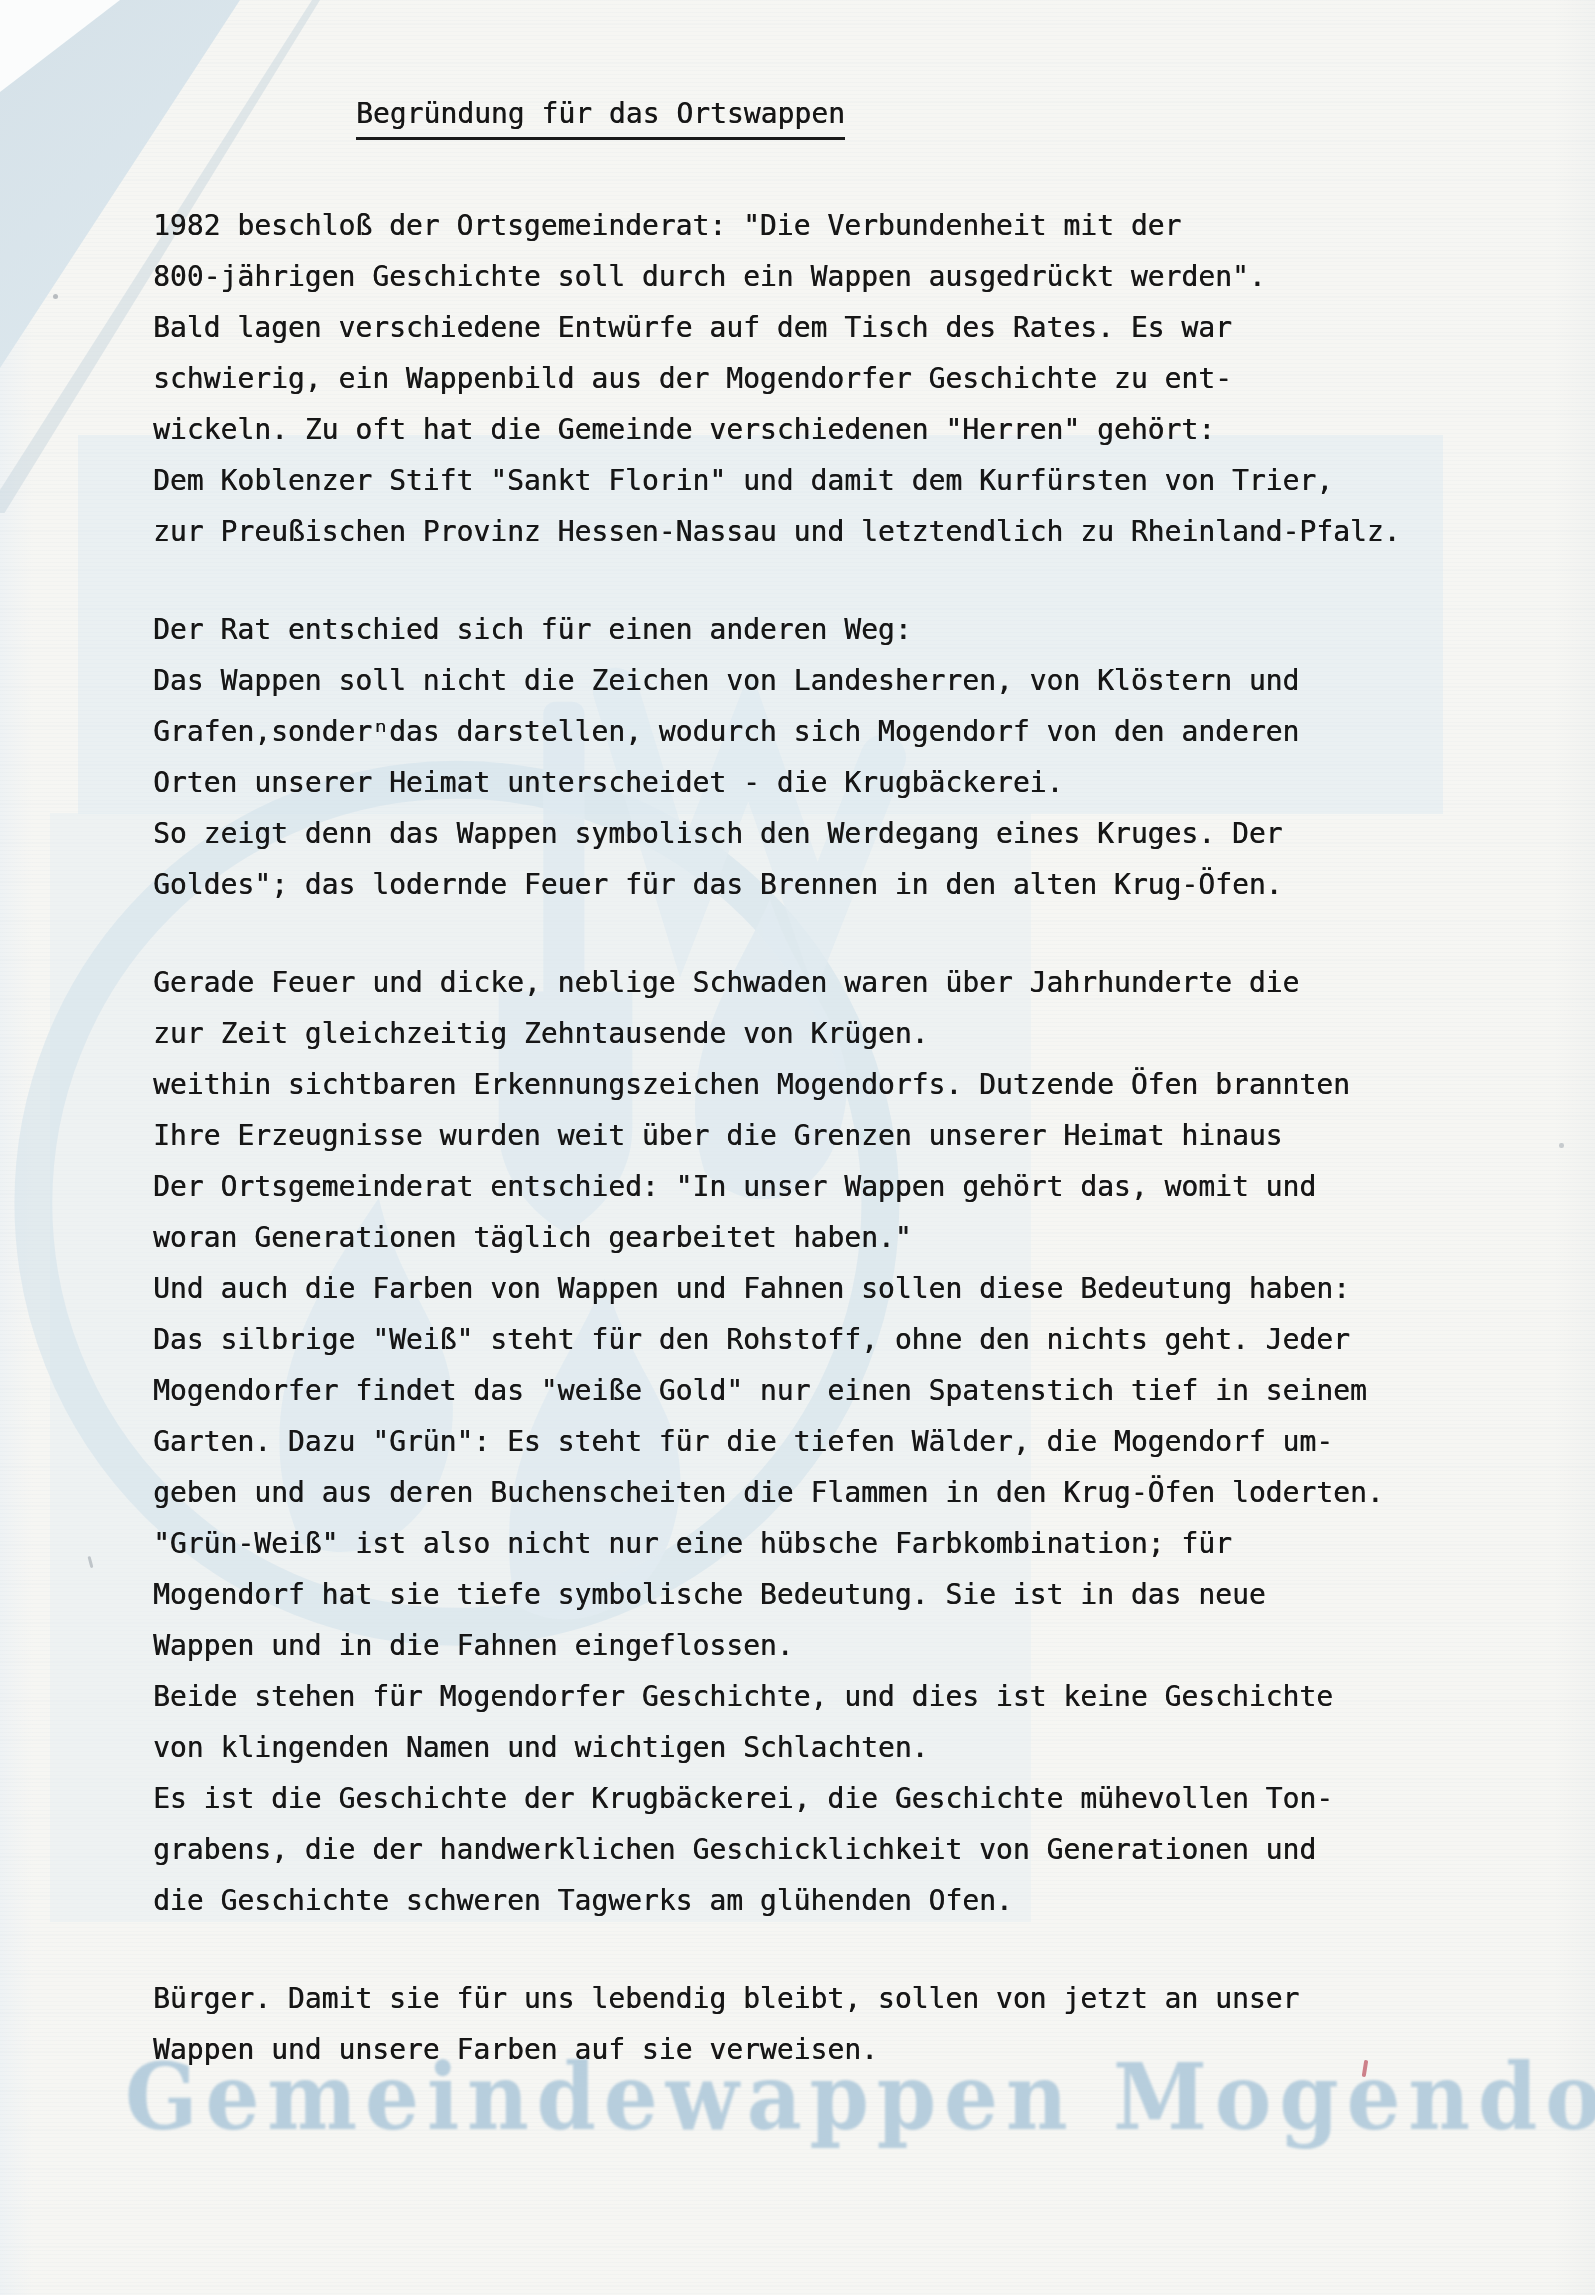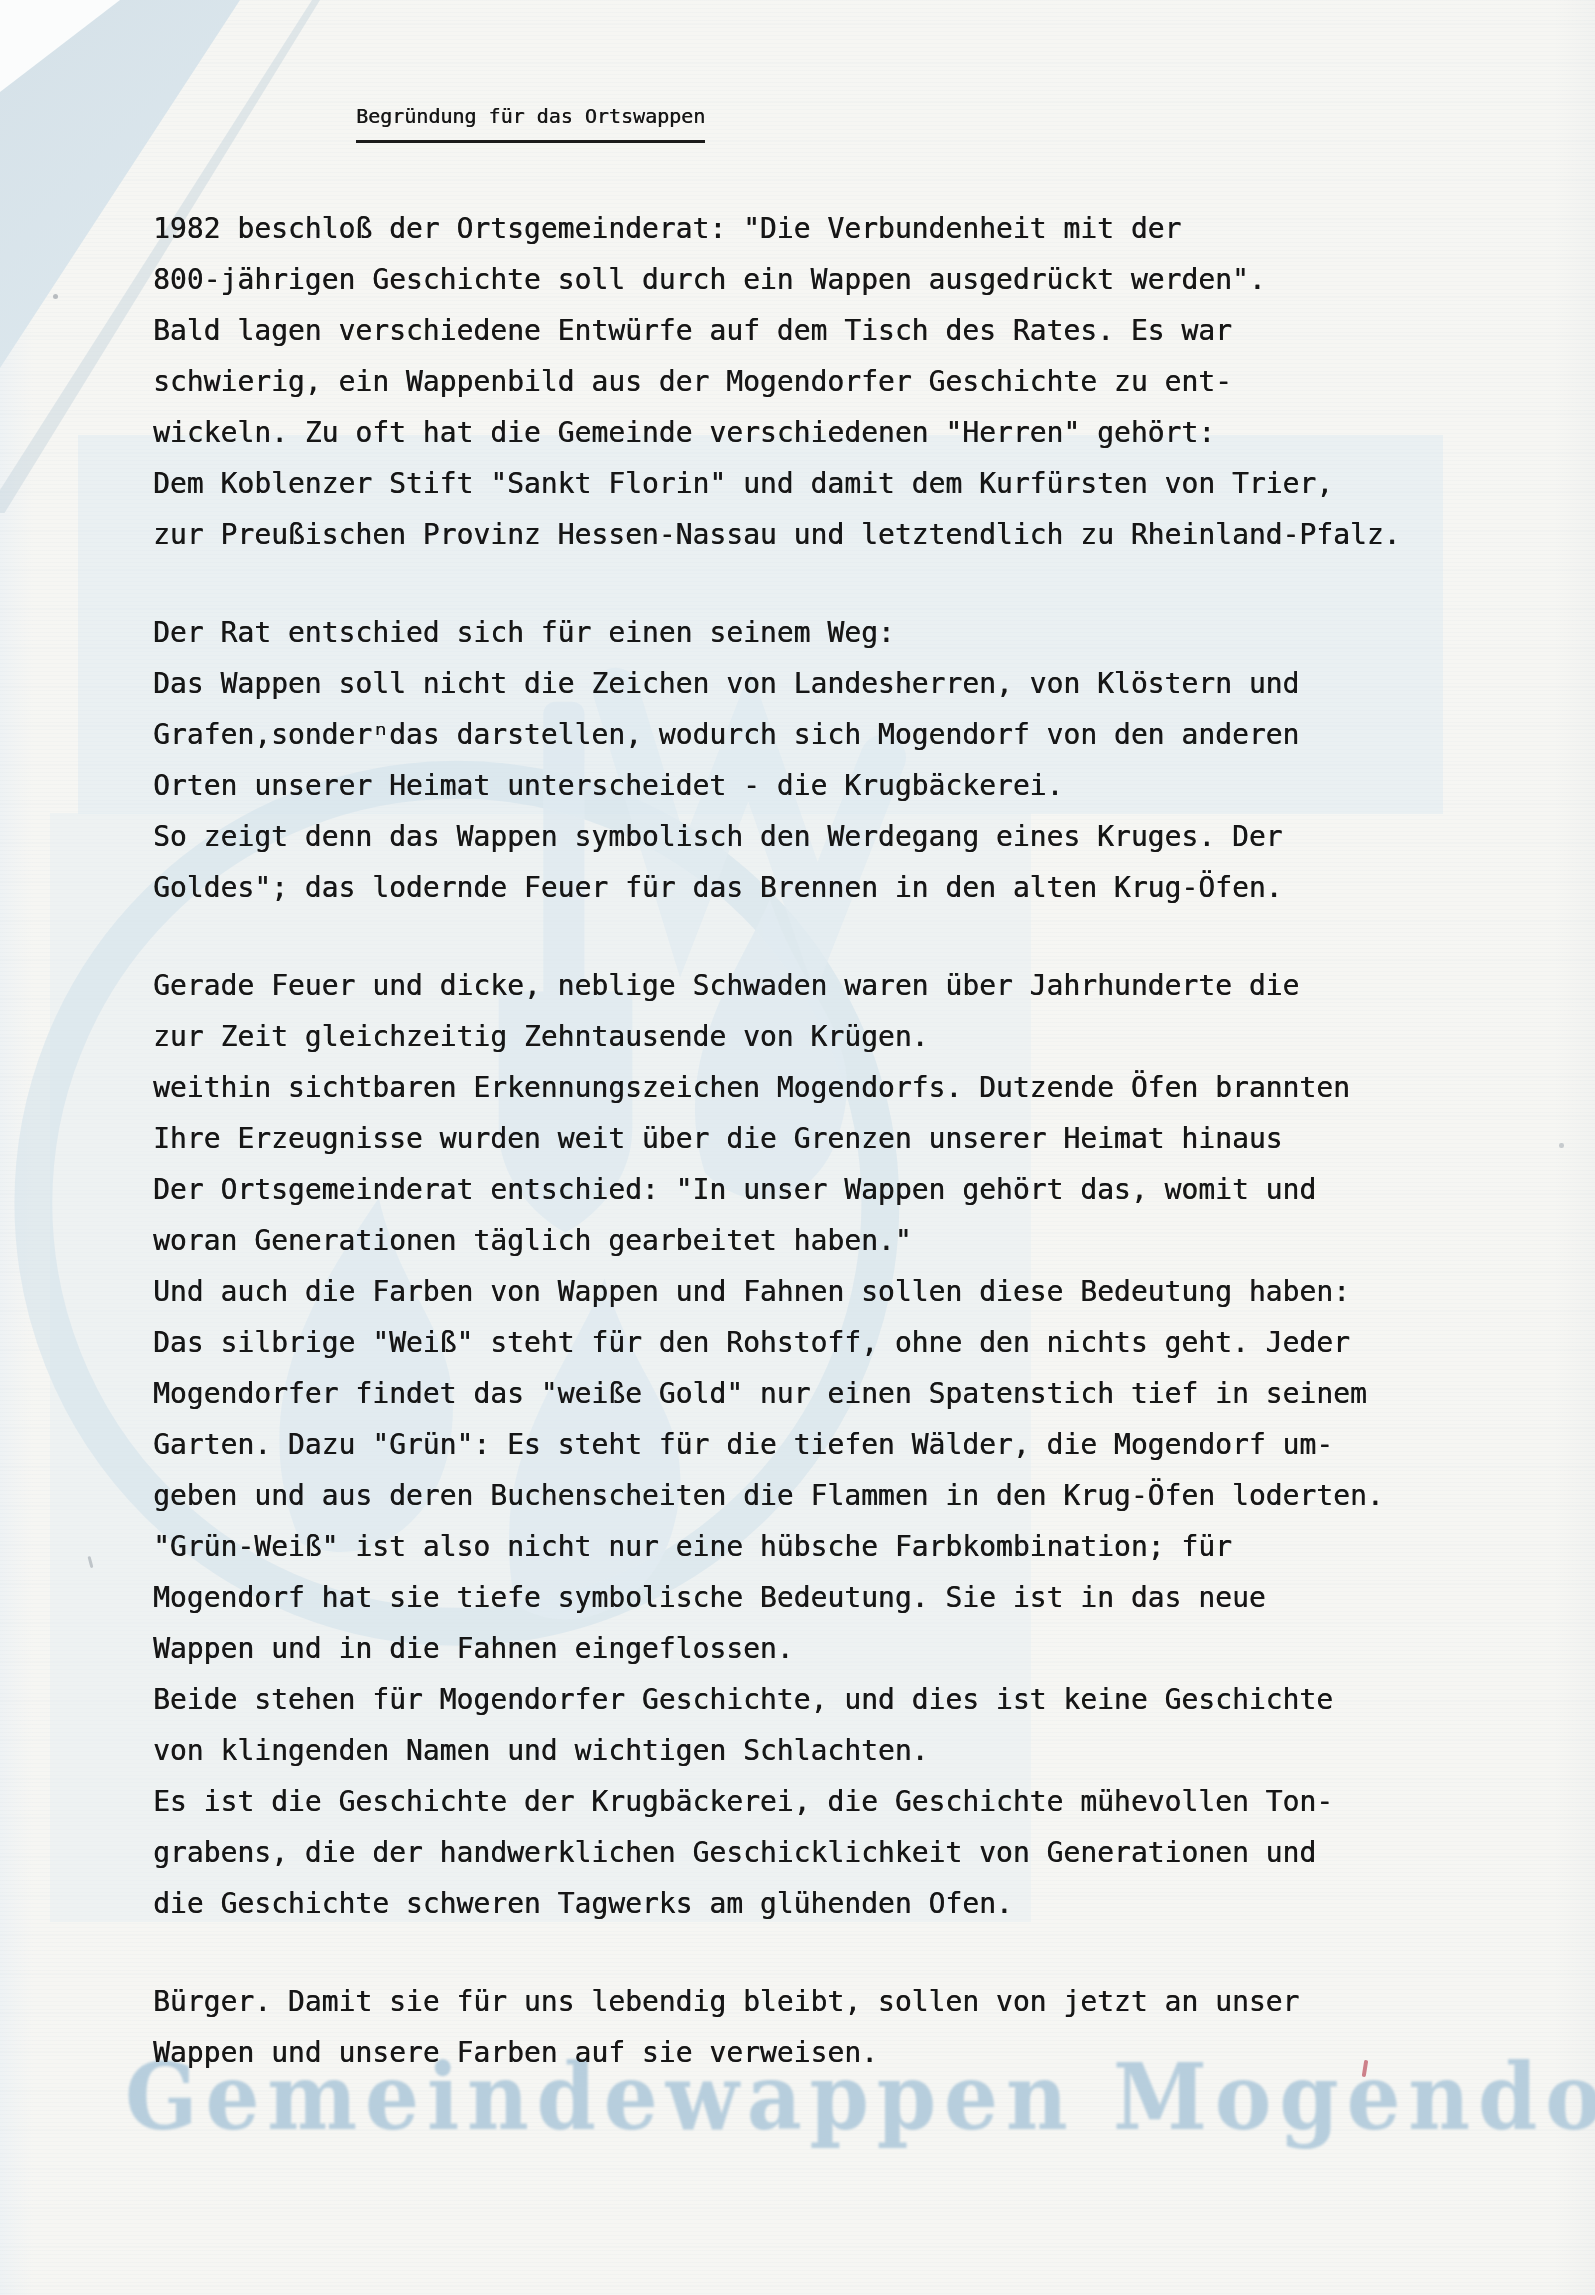--- a/index.html
+++ b/index.html
@@ -53,21 +53,21 @@
     position:absolute;left:153px;top:0;width:1426px;
     padding-top:88px;
     color:#161616;
     font-size:28px;line-height:51px;
     text-shadow:0.4px 0 0 currgba;
     text-shadow:0.4px 0 0 rgba(20,20,20,0.9);
   }
   .title{
     display:inline-block;
     margin:0 0 60px 203px;
-    font-size:20px;font-weight:normal;line-height:33px;
+    font-size:28px;font-weight:normal;line-height:33px;
     padding-bottom:6.7px;border-bottom:3.9px solid #1b1b1b;
     white-space:pre;
   }
   .paragraph{margin:0 0 47px 0;}
   .paragraph:last-child{margin-bottom:0;}
   .line{white-space:pre;height:51px;}
   
   .artifact-red{
     position:absolute;left:1363px;top:2060px;width:3.9px;height:16.7px;
     background:#b23444;opacity:0.6;transform:rotate(9deg);border-radius:1.7px;
@@ -112,21 +112,21 @@
         <div class="paragraph">
           <div class="line">1982 beschloß der Ortsgemeinderat: "Die Verbundenheit mit der</div>
           <div class="line">800-jährigen Geschichte soll durch ein Wappen ausgedrückt werden".</div>
           <div class="line">Bald lagen verschiedene Entwürfe auf dem Tisch des Rates. Es war</div>
           <div class="line">schwierig, ein Wappenbild aus der Mogendorfer Geschichte zu ent-</div>
           <div class="line">wickeln. Zu oft hat die Gemeinde verschiedenen "Herren" gehört:</div>
           <div class="line">Dem Koblenzer Stift "Sankt Florin" und damit dem Kurfürsten von Trier,</div>
           <div class="line">zur Preußischen Provinz Hessen-Nassau und letztendlich zu Rheinland-Pfalz.</div>
         </div>
         <div class="paragraph">
-          <div class="line">Der Rat entschied sich für einen seinem Weg:</div>
+          <div class="line">Der Rat entschied sich für einen anderen Weg:</div>
           <div class="line">Das Wappen soll nicht die Zeichen von Landesherren, von Klöstern und</div>
           <div class="line">Grafen,sonderⁿdas darstellen, wodurch sich Mogendorf von den anderen</div>
           <div class="line">Orten unserer Heimat unterscheidet - die Krugbäckerei.</div>
           <div class="line">So zeigt denn das Wappen symbolisch den Werdegang eines Kruges. Der</div>
           <div class="line">Goldes"; das lodernde Feuer für das Brennen in den alten Krug-Öfen.</div>
         </div>
         <div class="paragraph">
           <div class="line">Gerade Feuer und dicke, neblige Schwaden waren über Jahrhunderte die</div>
           <div class="line">zur Zeit gleichzeitig Zehntausende von Krügen.</div>
           <div class="line">weithin sichtbaren Erkennungszeichen Mogendorfs. Dutzende Öfen brannten</div>

